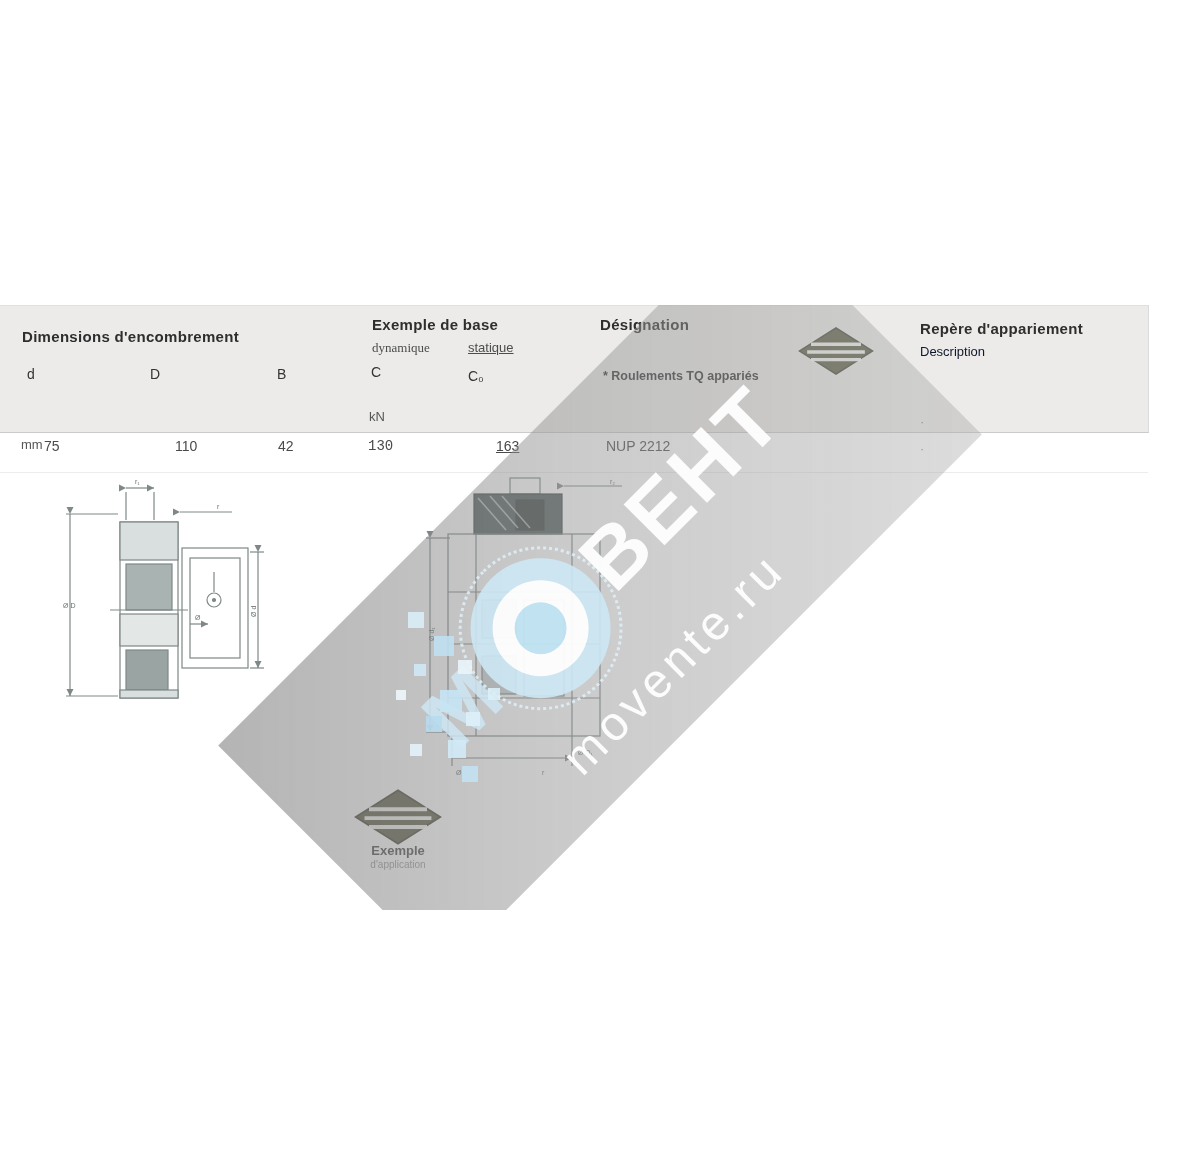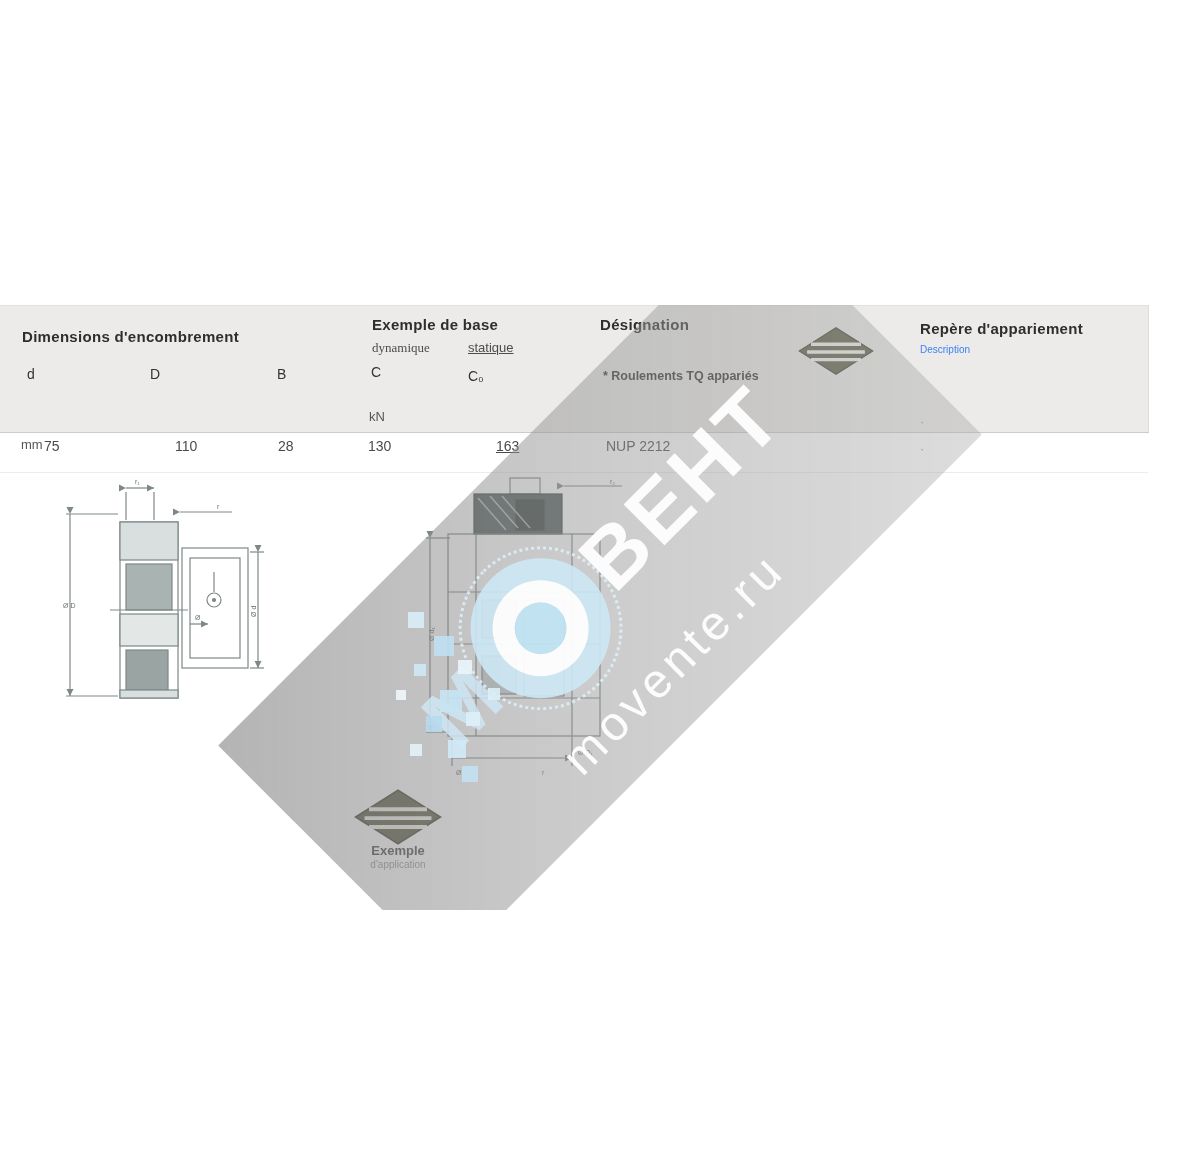--- a/index.html
+++ b/index.html
@@ -10,21 +10,21 @@
   .abs{position:absolute;}
   
   #content-layer{position:absolute;inset:0;z-index:1;filter:blur(0.5px);}
   .hdr-band{
     position:absolute;left:0;top:305px;width:1148px;height:126px;
     background:#ecebe9;border-top:1px solid #e0e0e0;border-bottom:1px solid #cbcbcb;
     border-right:1px solid #dcdcdc;
   }
   .grp-title{font-weight:bold;font-size:15px;color:#2e2e2e;letter-spacing:.3px;white-space:nowrap;}
   .sub-head{font-size:13px;color:#4d4d4d;white-space:nowrap;}
-  .sub-gray{font-size:10px;color:#3b82f6;white-space:nowrap;}
+  .sub-gray{font-size:13px;color:#0f172a;white-space:nowrap;}
   .col-head{font-size:14px;color:#343434;}
   .unit{font-size:13px;color:#565656;}
   .cell{font-size:14px;color:#4a4a4a;white-space:nowrap;}
   .footnote{font-size:12.5px;font-weight:bold;color:#323232;white-space:nowrap;}
   .mark{font-size:13px;color:#8f8f8f;}
   .row-rule{position:absolute;left:0;top:472px;width:1148px;height:1px;background:#ececec;}
   
   svg text{font-family:"Liberation Sans",sans-serif;}
   
   .logo-caption{font-size:13px;font-weight:bold;color:#4c4c4c;text-align:center;white-space:nowrap;}
@@ -80,22 +80,22 @@
   <div class="abs col-head" style="left:468px;top:368px;">C₀</div>
 
   <div class="abs footnote" style="left:603px;top:369px;">* Roulements TQ appariés</div>
 
   <div class="abs unit" style="left:21px;top:409px;margin-top:28px;">mm</div>
   <div class="abs unit" style="left:369px;top:409px;">kN</div>
   <div class="abs mark" style="left:920px;top:414px;">·</div>
 
   <div class="abs cell" style="left:8px;top:438px;margin-left:36px;">75</div>
   <div class="abs cell" style="left:151px;top:438px;margin-left:24px;">110</div>
-  <div class="abs cell" style="left:278px;top:438px;">28</div>
-  <div class="abs cell" style="left:368px;top:438px;">130</div>
+  <div class="abs cell" style="left:278px;top:438px;">42</div>
+  <div class="abs cell" style="left:368px;top:438px;font-family:Liberation Mono, monospace;">130</div>
   <div class="abs cell" style="left:496px;top:438px;text-decoration:underline;">163</div>
   <div class="abs cell" style="left:606px;top:438px;">NUP 2212</div>
   <div class="abs mark" style="left:920px;top:441px;">·</div>
   <div class="row-rule"></div>
 
   <svg class="abs" style="left:62px;top:472px;" width="210" height="235" viewBox="0 0 210 235">
     <defs>
       <marker id="arL" markerWidth="7" markerHeight="6" refX="6" refY="3" orient="auto">
         <path d="M0,0L6,3L0,6z" fill="#7e8888"></path>
       </marker>

